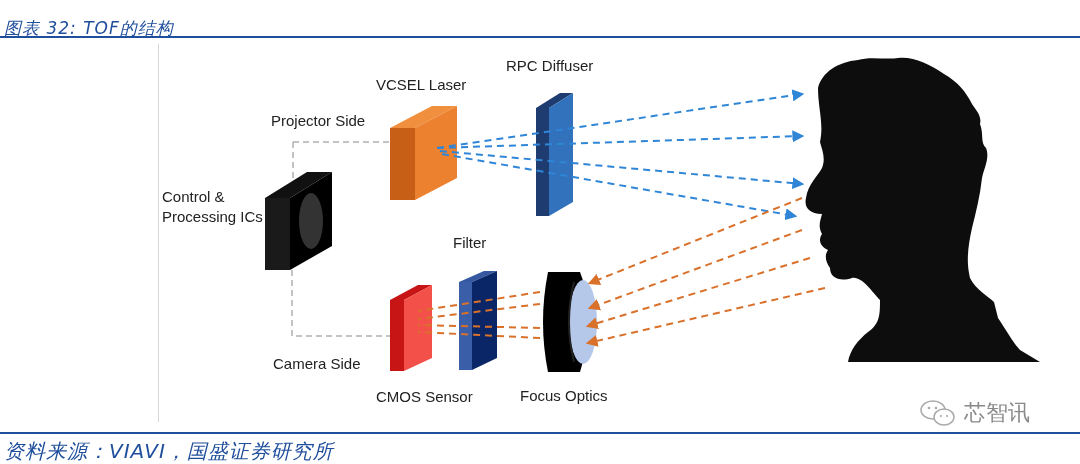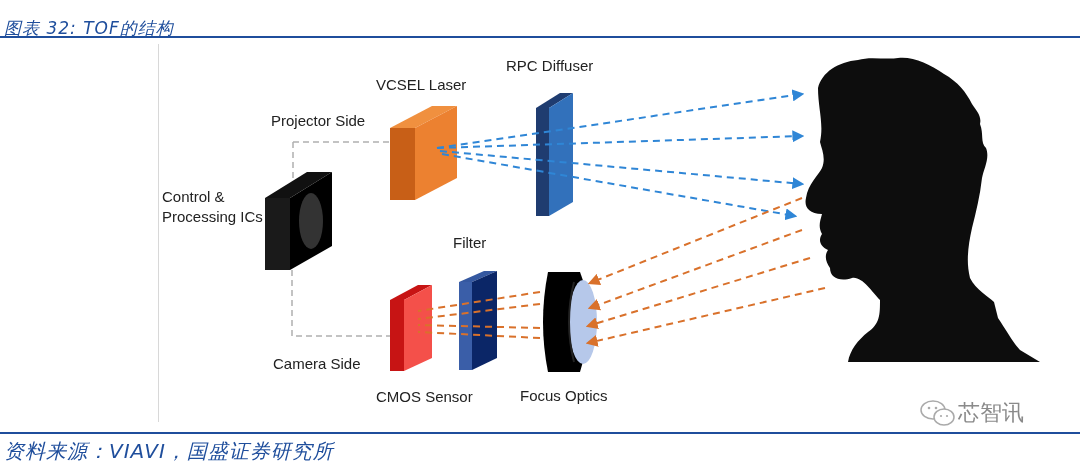--- a/index.html
+++ b/index.html
@@ -4,21 +4,21 @@
 <style>
   html, body { margin:0; padding:0; background:#ffffff; }
   body { width:1080px; height:464px; position:relative; overflow:hidden; font-family:"Liberation Sans", sans-serif; }
   .caption-top { position:absolute; left:4px; top:4px; font-family:"DejaVu Sans", sans-serif; font-style:italic; font-size:17px; color:#1f4e9c; letter-spacing:1px;margin-top:13px; }
   .rule-top { position:absolute; left:0; top:36px; width:1080px; height:2px; background:#1f4e9c; }
   .rule-bottom { position:absolute; left:0; top:432px; width:1080px; height:2px; background:#1f4e9c; }
   .caption-bottom { position:absolute; left:4px; top:438px; font-family:"DejaVu Sans", sans-serif; font-style:italic; font-size:20px; color:#1f4e9c; letter-spacing:1px; }
   .vline { position:absolute; left:158px; top:44px; width:1px; height:378px; background:#d8d8d8; }
   svg.diagram { position:absolute; left:0; top:0; }
   .lbl { font-family:"Liberation Sans", sans-serif; font-size:15px; fill:#222; }
-  .wm { position:absolute; left:918px; top:398px; display:flex; align-items:center; }
+  .wm { position:absolute; left:918px; top:398px; display:flex; align-items:center; gap:6px; }
   .wm-text { font-family:"DejaVu Sans", sans-serif; font-size:22px; color:#8a8a8a; }
 </style>
 </head>
 <body>
 
 <div class="caption-top">图表 32: TOF的结构</div>
 <div class="rule-top"></div>
 <div class="vline"></div>
 
 <svg class="diagram" width="1080" height="464" viewBox="0 0 1080 464">

